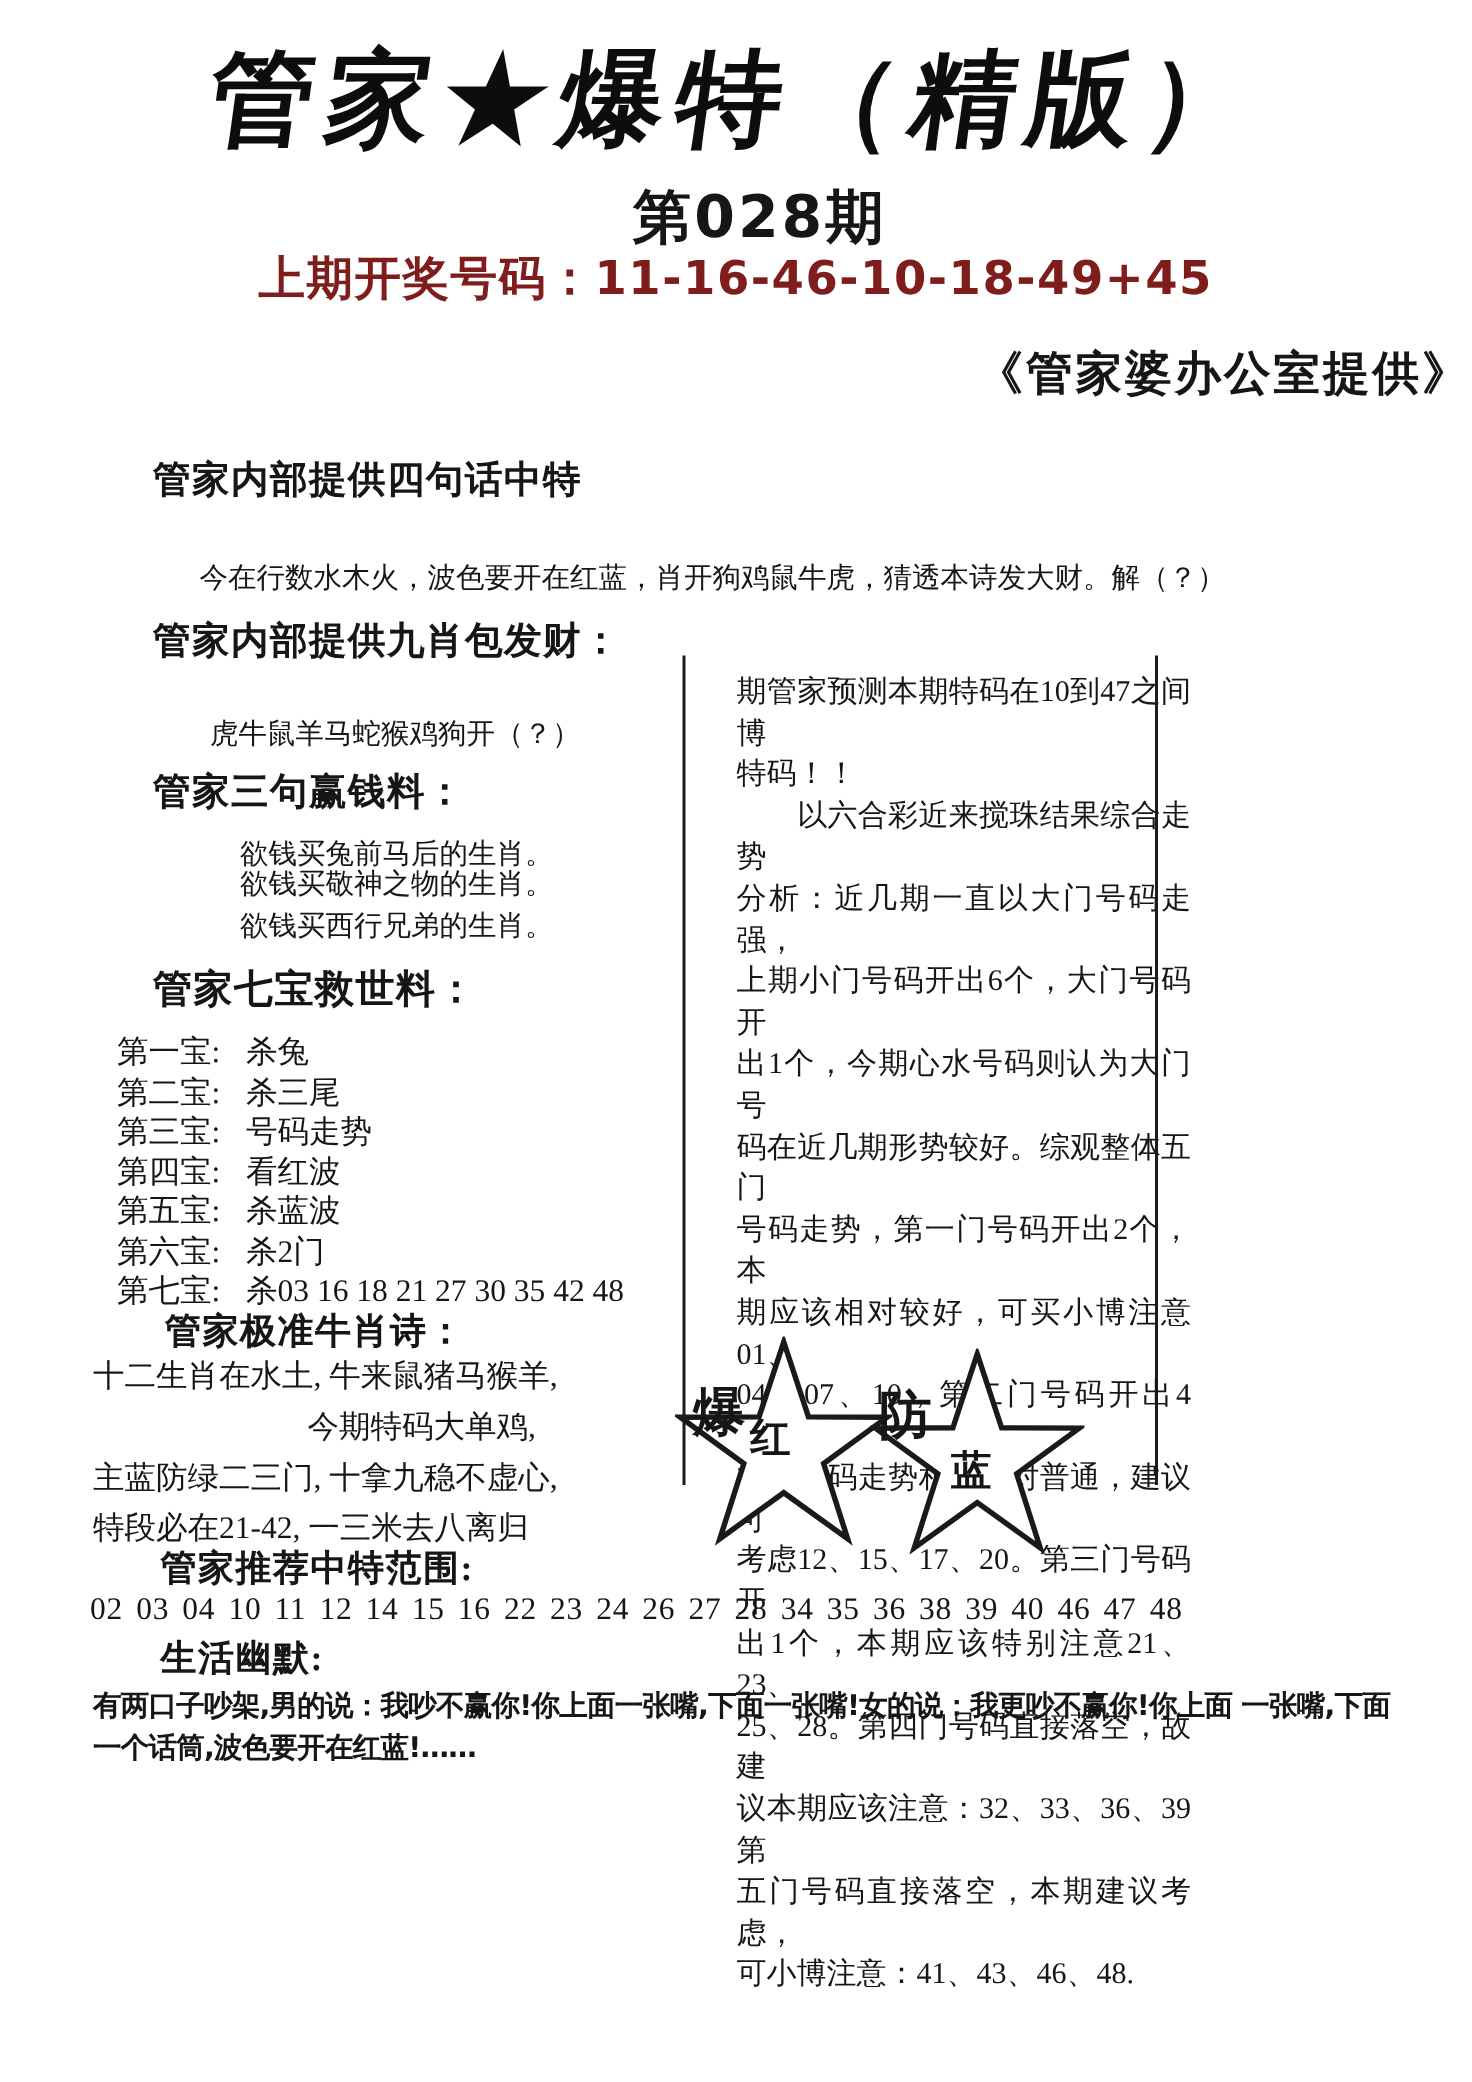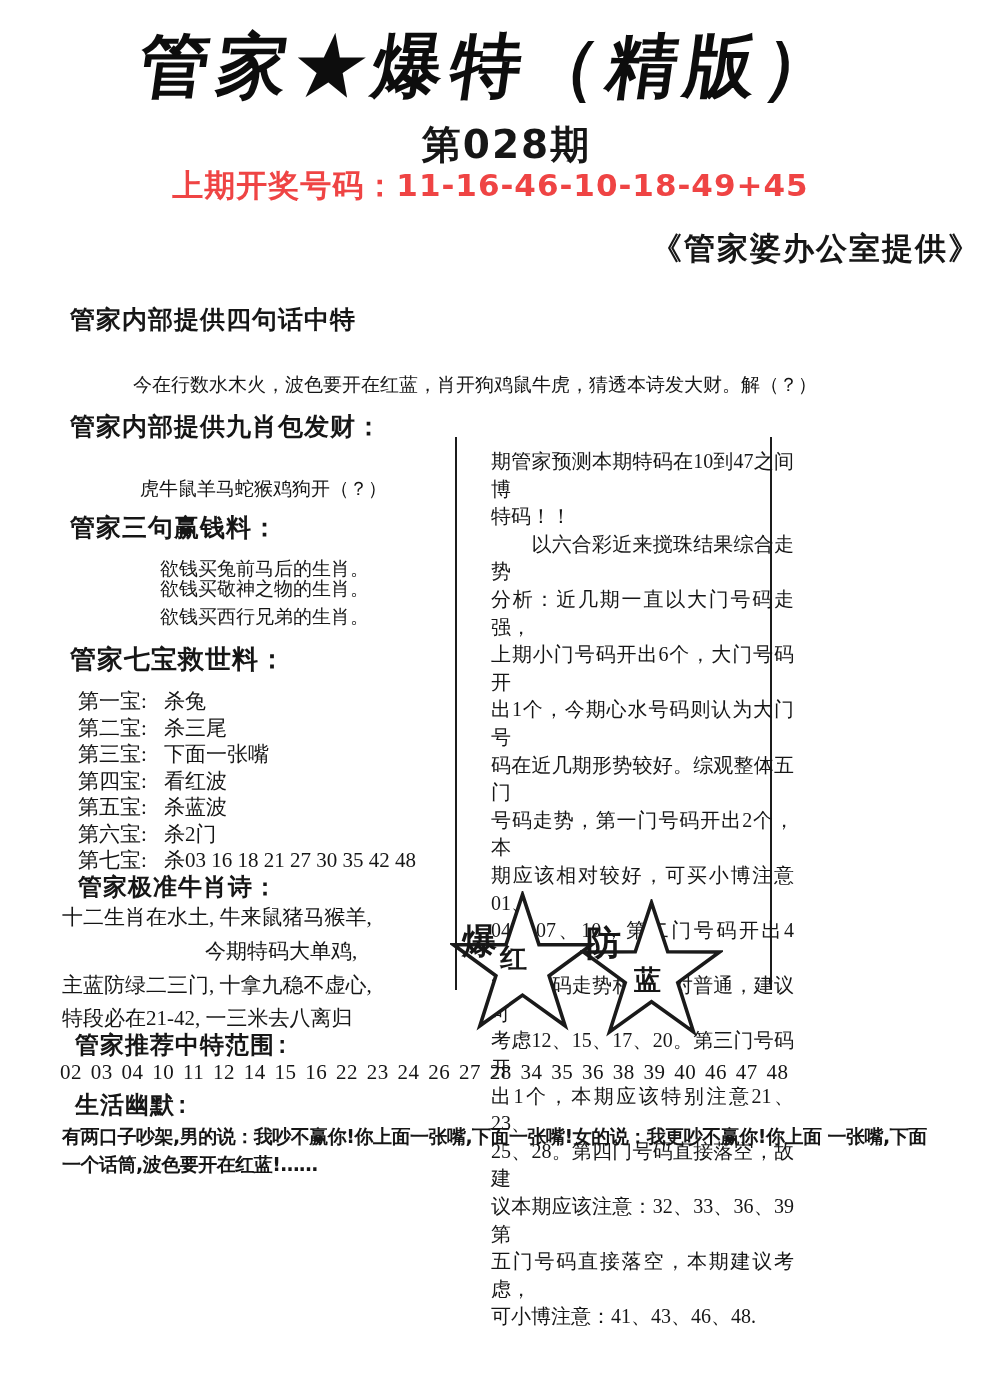--- a/index.html
+++ b/index.html
@@ -33,38 +33,39 @@
     font-size:39px;
     letter-spacing:2px;
     padding-left:32px;
   }
   .lastdraw{
     left:0;right:0;top:165px;
     text-align:center;
     font-family:"DejaVu Sans", sans-serif;
     font-weight:900;
     font-size:31px;
-    color:#ef4444;
+    color:#7f1d1d;
     letter-spacing:1px;
   }
   .provider{
     left:0;right:0;top:228px;
     text-align:right;
     font-size:31px;
     font-weight:600;
     letter-spacing:2px;
   }
 
   
   .h{
-    font-family:Liberation Mono, monospace;
+    font-family:Liberation Serif, serif;
     font-weight:900;
     font-size:25px;
     letter-spacing:1px;
     white-space:nowrap;
+    margin-left:32px;
   }
   .body-line{
     font-size:19px;
     white-space:nowrap;
   }
 
   
   .treasures{left:78px;top:688px;font-size:21px;line-height:26.5px;}
   .trow{display:flex;white-space:nowrap;}
   .trow .tl{width:86px;}
@@ -134,21 +135,21 @@
     <div class="trow">
         <span class="tl">第一宝:</span>
         <span class="tv">杀兔</span>
       </div>
     <div class="trow">
         <span class="tl">第二宝:</span>
         <span class="tv">杀三尾</span>
       </div>
     <div class="trow">
         <span class="tl">第三宝:</span>
-        <span class="tv">下面一张嘴</span>
+        <span class="tv">号码走势</span>
       </div>
     <div class="trow">
         <span class="tl">第四宝:</span>
         <span class="tv">看红波</span>
       </div>
     <div class="trow">
         <span class="tl">第五宝:</span>
         <span class="tv">杀蓝波</span>
       </div>
     <div class="trow">

